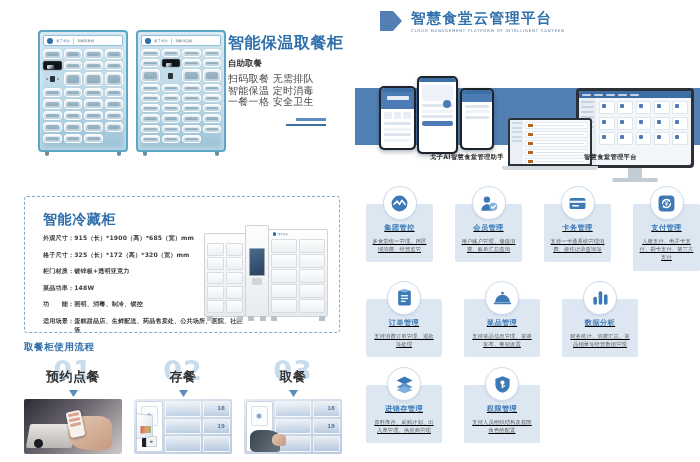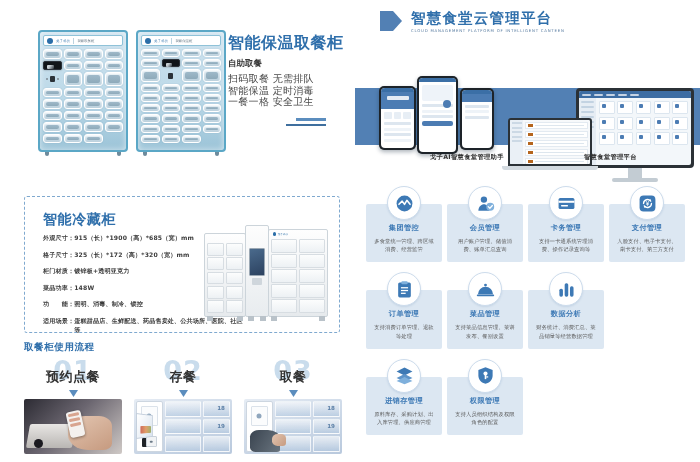--- a/index.html
+++ b/index.html
@@ -210,21 +210,21 @@
     transform:perspective(40px) rotateY(22deg);transform-origin:left center;}
   .food{position:absolute;left:4px;bottom:4px;width:14px;height:8px;
     background:linear-gradient(90deg,#cf6a5a,#e0a06a,#9fb06b);border-radius:1px;}
   .arm{position:absolute;left:6px;bottom:2px;width:30px;height:22px;
     background:linear-gradient(120deg,#3a4450,#6a757f);border-radius:30% 40% 10% 20%;}
   .arm::after{content:"";position:absolute;right:-6px;top:4px;width:14px;height:12px;
     background:linear-gradient(130deg,#e3c6b2,#c69a7f);border-radius:40% 35% 25% 40%;}
 
   
   .features{position:absolute;left:366px;top:186px;width:334px;height:272px;}
-  .frow{display:flex;gap:5px;margin-bottom:10px;}
+  .frow{display:flex;gap:22px;margin-bottom:10px;text-decoration:underline;}
   .fcard{width:76px;position:relative;padding-top:18px;}
   .fbg{background:#dce7f2;border-radius:2px;padding:19px 6px 9px;min-height:49px;
     box-sizing:border-box;text-align:center;}
   .ficon{position:absolute;left:50%;top:0;transform:translateX(-50%);
     width:32px;height:32px;border-radius:50%;background:#ffffff;
     border:1px solid #cddcec;display:flex;align-items:center;justify-content:center;
     box-shadow:0 1px 2px rgba(90,130,170,.18);}
   .ficon svg{display:block;}
   .ftitle{font-size:7.2px;font-weight:bold;color:#3d79b5;letter-spacing:.4px;
     margin-bottom:4px;}

